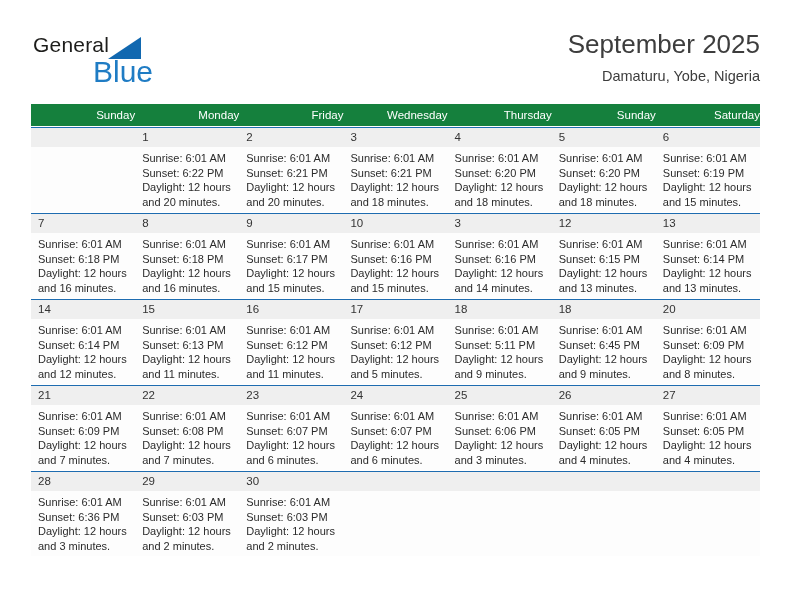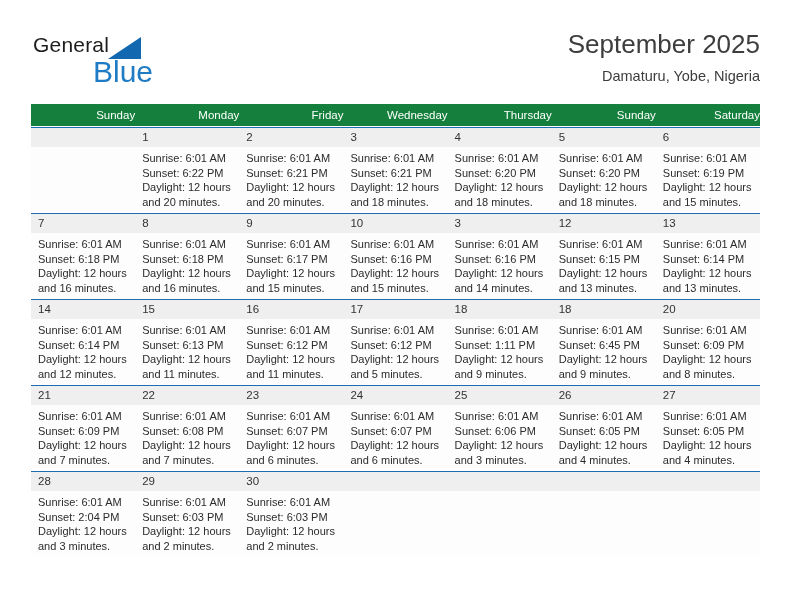--- a/index.html
+++ b/index.html
@@ -358,21 +358,21 @@
                 <div>Sunrise: 6:01 AM</div>
                 <div>Sunset: 6:12 PM</div>
                 <div>Daylight: 12 hours</div>
                 <div>and 5 minutes.</div>
               </div>
             </td>
             <td class="daycell">
               <div class="datenum">18</div>
               <div class="lines">
                 <div>Sunrise: 6:01 AM</div>
-                <div>Sunset: 1:11 PM</div>
+                <div>Sunset: 5:11 PM</div>
                 <div>Daylight: 12 hours</div>
                 <div>and 9 minutes.</div>
               </div>
             </td>
             <td class="daycell">
               <div class="datenum">18</div>
               <div class="lines">
                 <div>Sunrise: 6:01 AM</div>
                 <div>Sunset: 6:45 PM</div>
                 <div>Daylight: 12 hours</div>
@@ -462,21 +462,21 @@
           <tr class="week-sep">
             <td colspan="7">
               <div class="rule"></div>
             </td>
           </tr>
           <tr>
             <td class="daycell">
               <div class="datenum">28</div>
               <div class="lines">
                 <div>Sunrise: 6:01 AM</div>
-                <div>Sunset: 2:04 PM</div>
+                <div>Sunset: 6:36 PM</div>
                 <div>Daylight: 12 hours</div>
                 <div>and 3 minutes.</div>
               </div>
             </td>
             <td class="daycell">
               <div class="datenum">29</div>
               <div class="lines">
                 <div>Sunrise: 6:01 AM</div>
                 <div>Sunset: 6:03 PM</div>
                 <div>Daylight: 12 hours</div>

